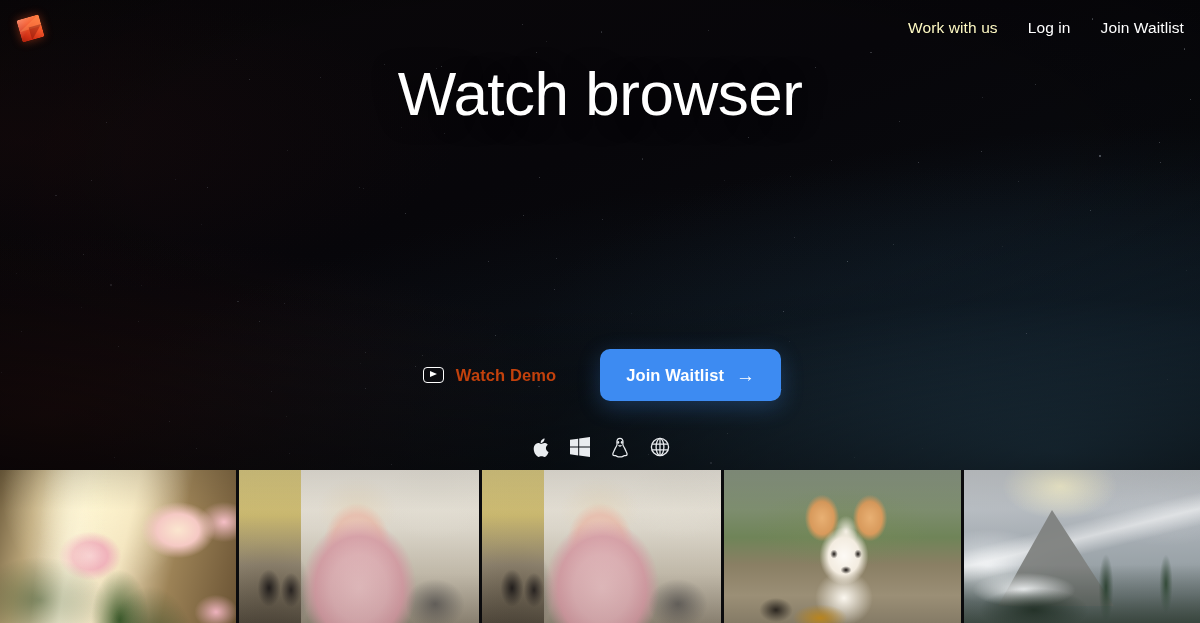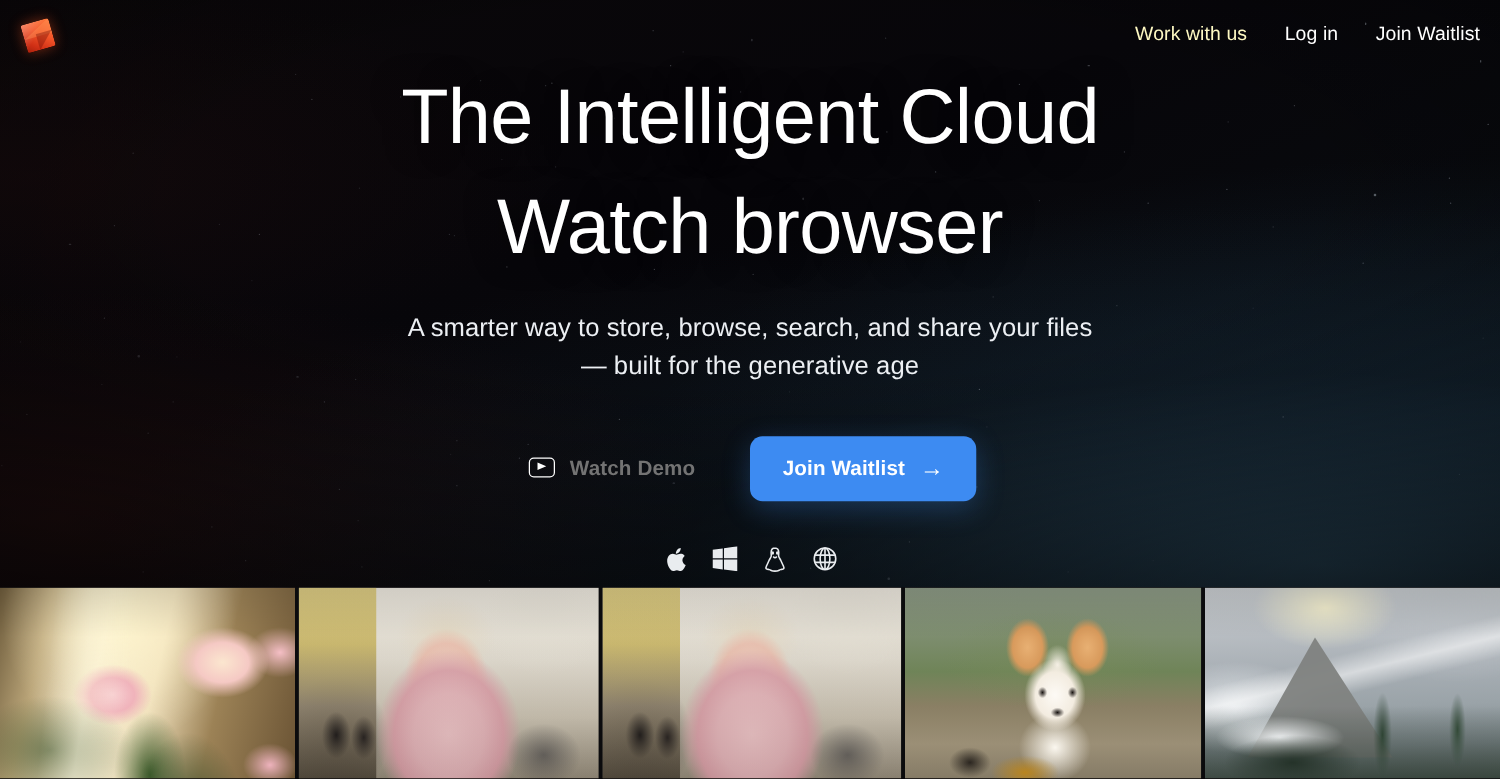--- a/index.html
+++ b/index.html
@@ -98,22 +98,22 @@
   }
   .subtitle .s2 { display:block; }
 
   
   .cta-row {
     position:absolute; left:0; top:349px; width:1200px;
     display:flex; align-items:center; justify-content:center; gap:40px;
     z-index:12;
   }
   .watch-demo {
-    display:flex; gap:12px;
-    color:#737373; font-size:16.5px; font-weight:700;
+    display:flex; align-items:center; gap:12px;
+    color:#c2410c; font-size:16.5px; font-weight:700;
     background:none; border:none; cursor:pointer;
     font-family:inherit; letter-spacing:0.1px;
     padding:10px 4px;
   }
   .play-icon {
     width:21px; height:16px; border:1.6px solid #ffffff;
     border-radius:4px; position:relative; flex:0 0 auto;
   }
   .play-icon::after {
     content:""; position:absolute; left:6.5px; top:3.1px;
@@ -366,28 +366,23 @@
       <div class="logo"></div>
     </div>
     <div class="nav-links">
       <a class="nav-link dim" href="#">Work with us</a>
       <a class="nav-link" href="#">Log in</a>
       <a class="nav-link" href="#">Join Waitlist</a>
     </div>
   </nav>
 
   <h1 class="headline">
-    <span>The Intelligent Cloud</span>
     <span class="l2">Watch browser</span>
   </h1>
 
-  <p class="subtitle">
-    <span>A smarter way to store, browse, search, and share your files</span>
-    <span class="s2">— built for the generative age</span>
-  </p>
 
   <div class="cta-row">
     <button class="watch-demo">
       <span class="play-icon"></span>
       <span>Watch Demo</span>
     </button>
     <button class="join-btn">
       <span>Join Waitlist</span>
       <span class="arrow-glyph">→</span>
     </button>

